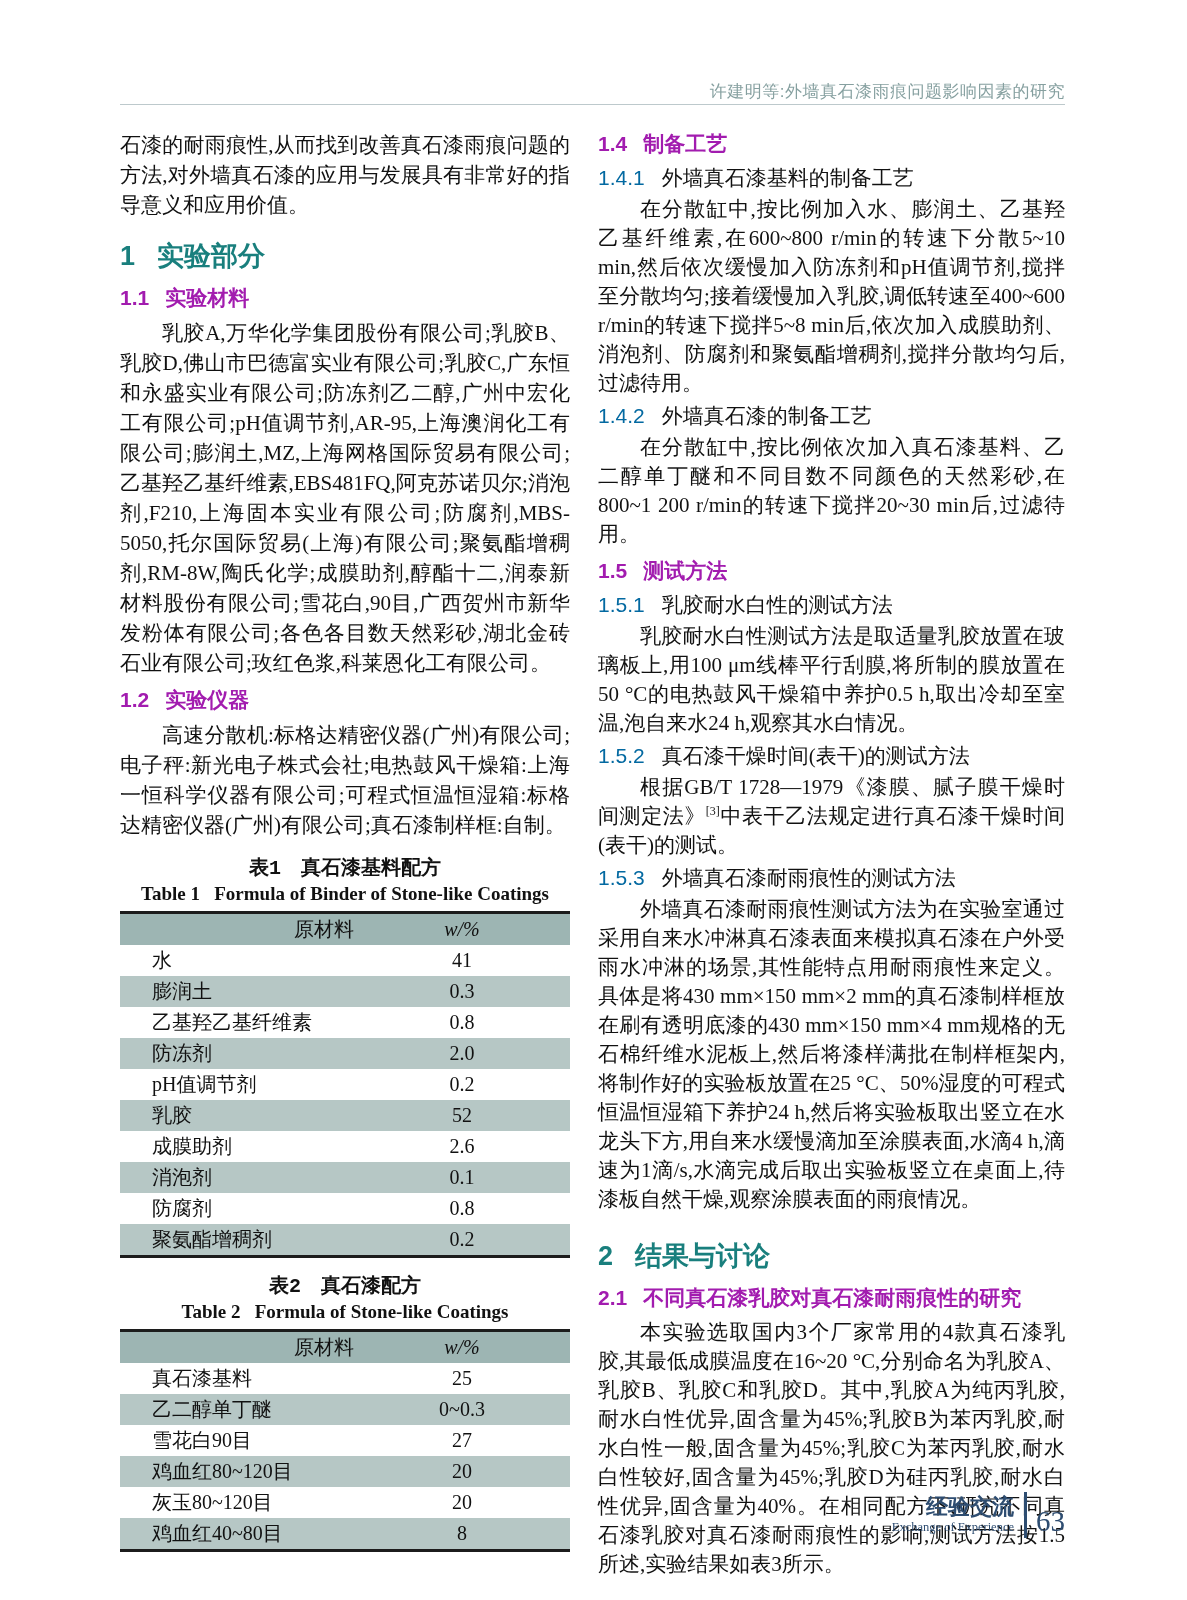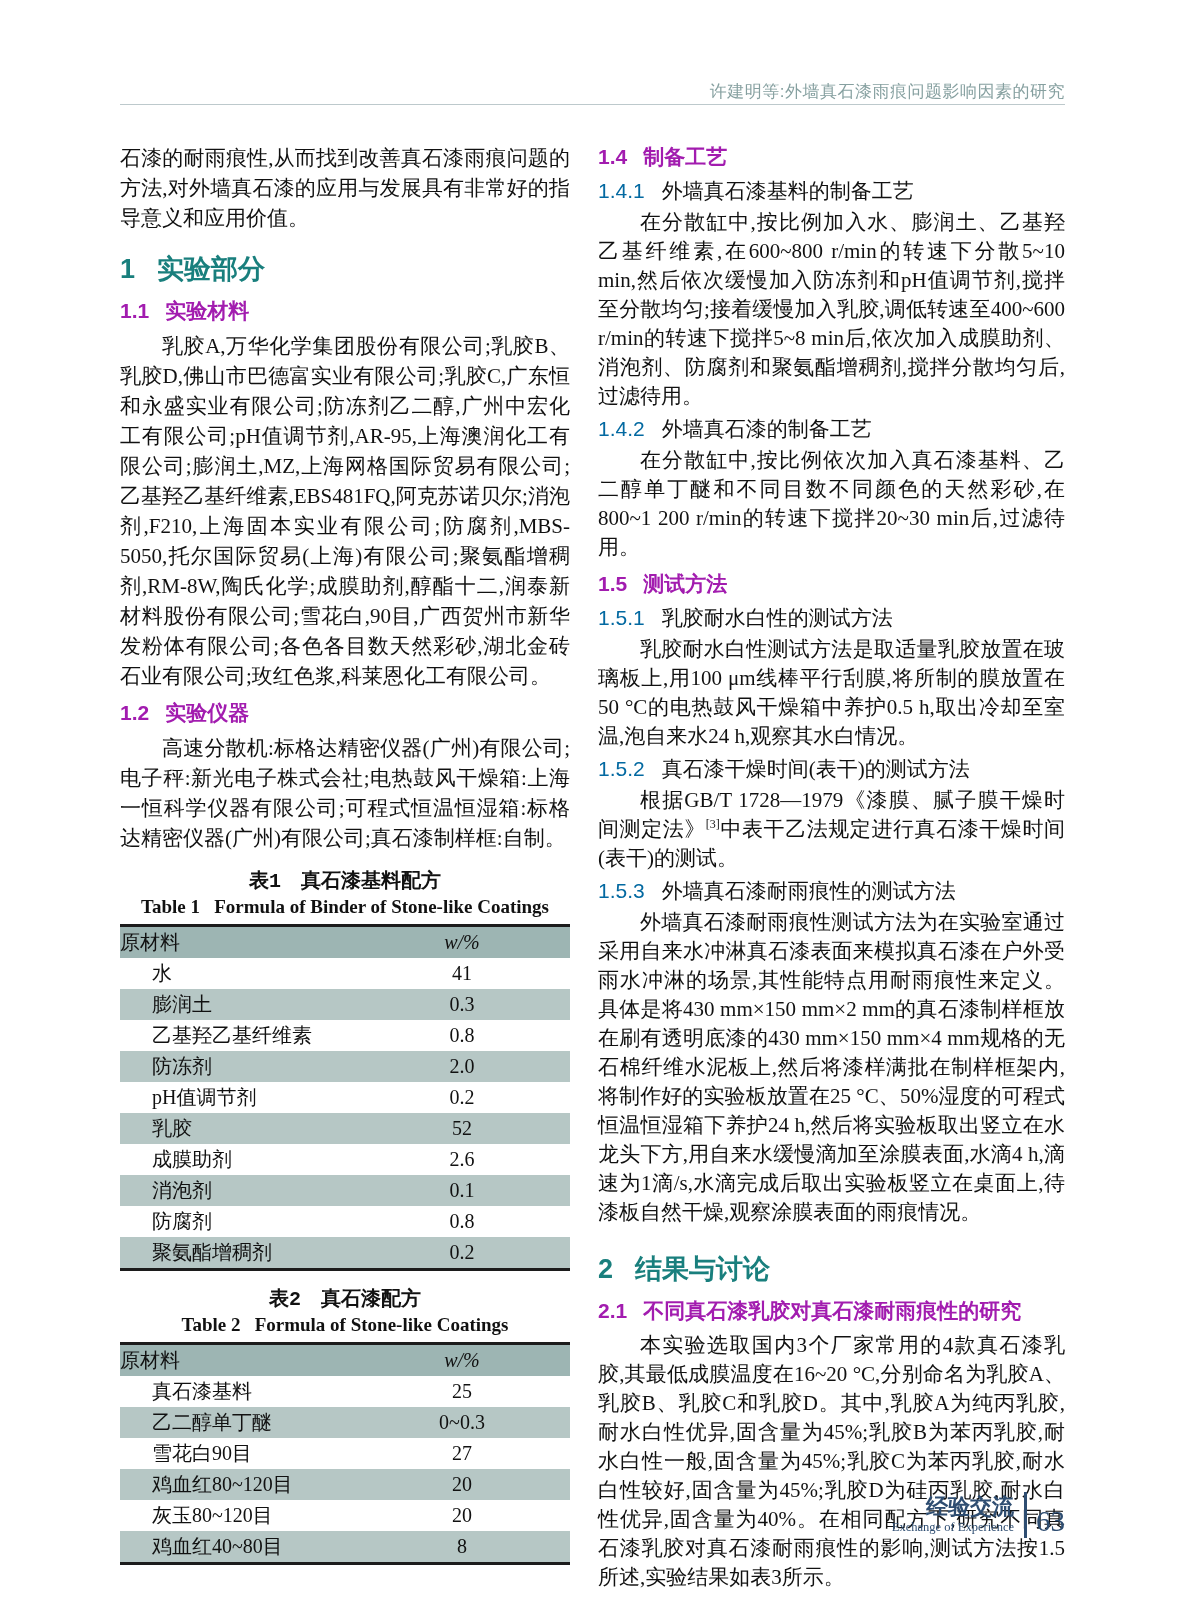--- a/index.html
+++ b/index.html
@@ -12,21 +12,21 @@
     position:absolute; top:80px; right:122px;
     font-family:"Liberation Sans", sans-serif;
     font-size:17px; letter-spacing:0.5px; color:#86a0a0;
   }
   .head-rule {
     position:absolute; top:104px; left:120px; width:945px; height:1px;
     background:#bdc9cc;
   }
   
   .content {
-    position:absolute; top:143px; left:120px; width:945px;
+    position:absolute; top:130px; left:120px; width:945px;
     display:flex; gap:28px; align-items:flex-start;
   }
   .col-left  { width:450px; }
   .col-right { width:467px; }
 
   p.body {
     margin:0; font-size:21px; line-height:30px; text-align:justify;
     text-indent:2em; color:#111;
   }
   .col-right p.body { line-height:29px; }
@@ -63,21 +63,21 @@
     width:100%; border-collapse:collapse; table-layout:fixed;
     border-top:3px solid #1c1c1c; border-bottom:3px solid #1c1c1c;
     font-size:20px;
   }
   table.data-table col.c-mat { width:52%; }
   table.data-table col.c-val { width:48%; }
   table.data-table th, table.data-table td {
     height:31px; padding:0; font-weight:normal; vertical-align:middle;
   }
   table.data-table thead th { background:#9db5b3; }
-  table.data-table th.mat { text-align:left; }
+  table.data-table th.mat { text-align:right; }
   table.data-table th.val {
     text-align:center; font-style:italic;
     font-family:"Liberation Serif", serif;
   }
   table.data-table td.mat { text-align:left; padding-left:32px; }
   table.data-table td.val { text-align:center; }
   table.data-table tbody tr:nth-child(even) { background:#b6c7c5; }
 
   
   .footer {

